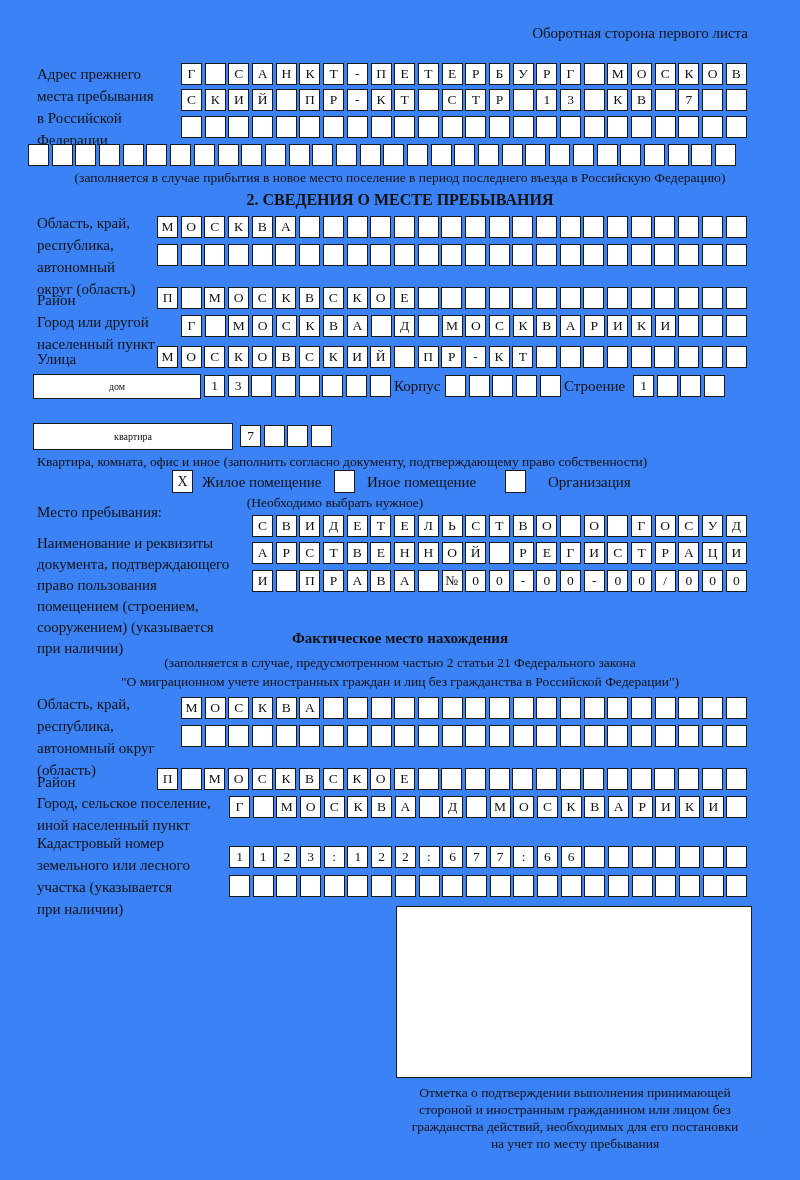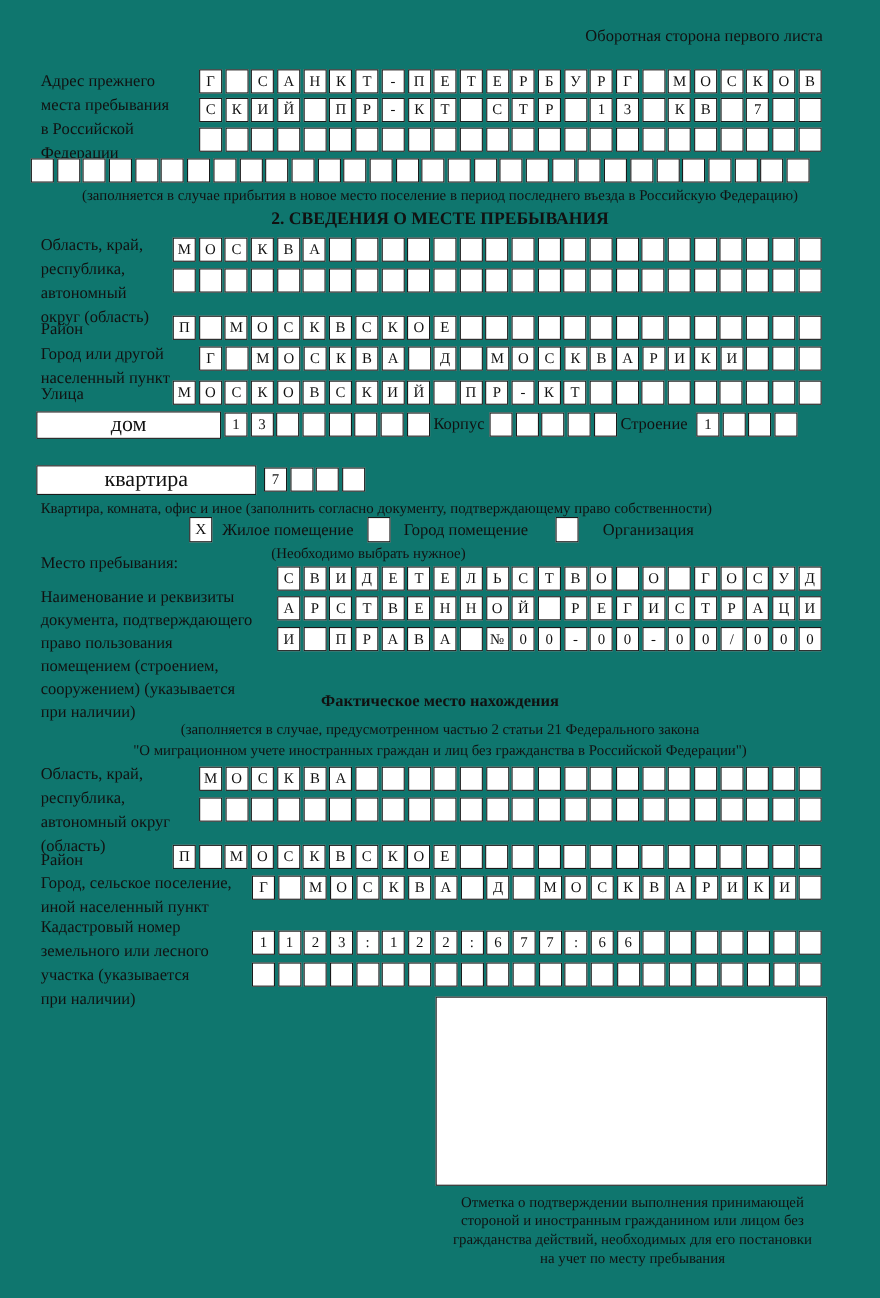--- a/index.html
+++ b/index.html
@@ -1,36 +1,36 @@
 <!DOCTYPE html>
 <html><head>
 <meta charset="utf-8">
 <style>
   * { margin:0; padding:0; box-sizing:border-box; }
   html,body { background:#fff; }
   .page {
-    position:relative; width:800px; height:1180px; background:#0f766e;
+    position:relative; width:800px; height:1180px; background:#3b82f6;
     font-family:"Liberation Serif","DejaVu Serif",serif; color:#111;
     overflow:hidden;
   }
   .hdr { position:absolute; font-size:15px; }
   .lbl { position:absolute; font-size:15px; line-height:22px; white-space:pre-line; }
   .lbl.tight { line-height:21px; }
   .note { position:absolute; font-size:13.5px; }
   .centered { left:0; width:100%; text-align:center; }
   .title { position:absolute; left:0; width:100%; text-align:center; font-weight:bold; }
   .cellrow { position:absolute; display:flex; gap:2.7px; }
   .cell {
     flex:0 0 21px; width:21px; height:22px; border:1.6px solid #1a1a1a;
     display:flex; align-items:center; justify-content:center;
     font-size:13.5px; line-height:1; background:#fff;
   }
   .labelbox {
     position:absolute; border:1.6px solid #1a1a1a; background:#fff;
-    display:flex; align-items:center; justify-content:center; font-size:20px;
+    display:flex; align-items:center; justify-content:center; font-size:10px;
   }
   .inline-lab { position:absolute; font-size:15px; }
   .chk {
     position:absolute; width:21px; height:23px; border:1.6px solid #1a1a1a;
     display:flex; align-items:center; justify-content:center; font-size:14px; background:#fff;
   }
   .stampbox { position:absolute; border:1.7px solid #1a1a1a; background:#fff; }
   .stamp-caption {
     position:absolute; font-size:13.5px; line-height:17px;
     text-align:center; white-space:pre-line;
@@ -340,21 +340,21 @@
       <span class="cell"></span>
       <span class="cell"></span>
       <span class="cell"></span>
     </div>
   <div class="note" style="left:37px; top:454px;">Квартира, комната, офис и иное (заполнить согласно документу, подтверждающему право собственности)</div>
 
   <div class="inline-lab" style="left:37px; top:492px;margin-top:12px;">Место пребывания:</div>
   <div class="chk" style="left:172px; top:470px;">X</div>
   <div class="inline-lab" style="left:202px; top:474px;">Жилое помещение</div>
   <div class="chk" style="left:334px; top:470px;"></div>
-  <div class="inline-lab" style="left:367px; top:474px;">Город помещение</div>
+  <div class="inline-lab" style="left:367px; top:474px;">Иное помещение</div>
   <div class="chk" style="left:505px; top:470px;"></div>
   <div class="inline-lab" style="left:548px; top:474px;">Организация</div>
   <div class="note" style="left:135px; top:495px; width:400px; text-align:center;">(Необходимо выбрать нужное)</div>
 
   <div class="lbl tight" style="left:37px; top:513px; width:215px;margin-top:20px;">Наименование и реквизиты
 документа, подтверждающего
 право пользования
 помещением (строением,
 сооружением) (указывается
 при наличии)</div>

